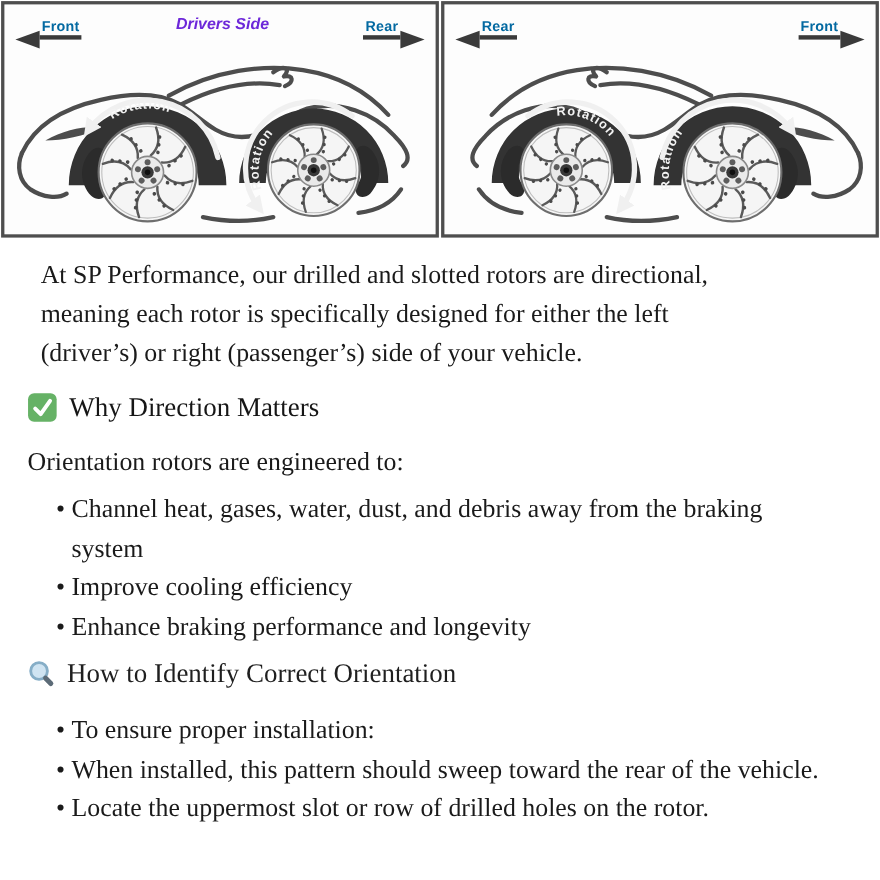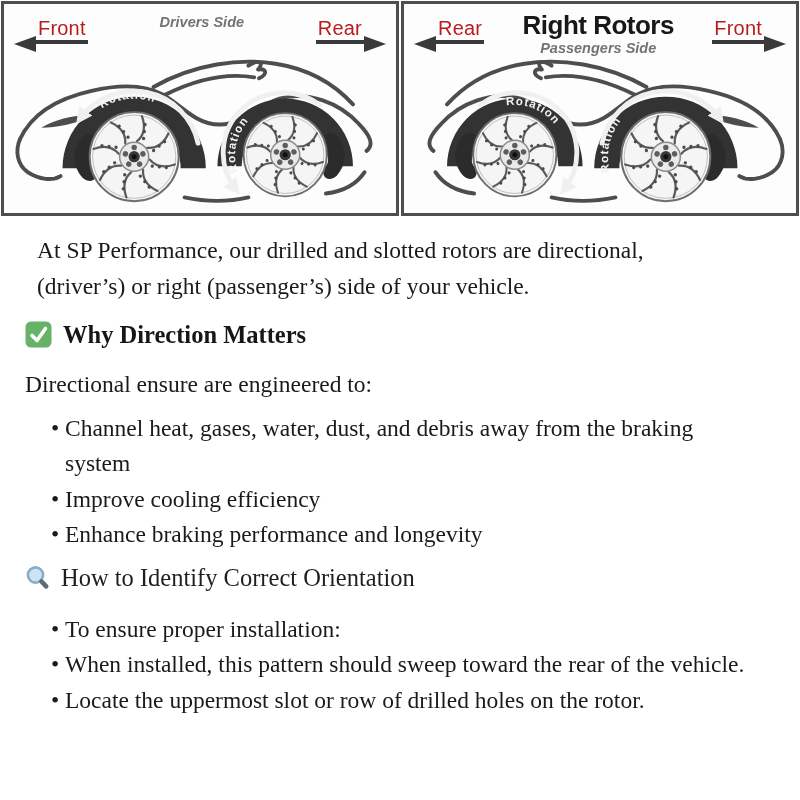--- a/index.html
+++ b/index.html
@@ -5,35 +5,35 @@
   * { box-sizing: border-box; }
   html,body { margin:0; padding:0; background:#ffffff; }
   body { width:800px; font-family:"Liberation Serif", serif; color:#1a1a1a; }
 
   
   .diagram { display:flex; width:800px; height:216px; padding:1px 1px 0 1px; gap:2px; background:#fff; }
   .panel { flex:1 1 0; border:3px solid #4e4e4e; background:#fdfdfd; overflow:hidden; }
   .panel-header { display:flex; align-items:flex-start; justify-content:space-between; padding:7px 10px 0 10px; height:52px; font-family:"Liberation Sans", sans-serif; }
   .panel-titles { text-align:center; line-height:1; margin-top:1px; }
   .panel-title { font-size:26px; font-weight:800; letter-spacing:-0.5px; color:#181818; }
-  .panel-subtitle { font-size:14.5px; font-weight:700; font-style:italic; color:#737373; margin-top:3px; }
+  .panel-subtitle { font-size:14.5px; font-weight:700; font-style:italic; color:#6d28d9; margin-top:3px; }
   .dir { display:flex; align-items:flex-end; margin-top:6px; }
-  .dir-label { font-size:20px; font-weight:400; color:#b91c1c; border-bottom:4px solid #3a3a3a; padding:0 2px 1px 2px; letter-spacing:0.2px; line-height:1.1; }
+  .dir-label { font-size:13px; font-weight:700; color:#0369a1; border-bottom:4px solid #3a3a3a; padding:0 2px 1px 2px; letter-spacing:0.2px; line-height:1.1; }
   .tri { width:0; height:0; border-top:8px solid transparent; border-bottom:8px solid transparent; }
   .tri-left  { border-right:22px solid #3a3a3a; margin-bottom:-8px; }
   .tri-right { border-left:22px solid #3a3a3a; margin-bottom:-8px; }
   .car-svg { display:block; width:100%; height:152px; }
   .rot-text { fill:#f2f2f2; font-family:"Liberation Sans", sans-serif; font-weight:700; font-size:12px; letter-spacing:1px; }
 
   
   .content { padding:0 25px; font-size:23.5px; line-height:35.5px; }
   .intro { margin:17px 0 14px 12px; }
   .intro .line { display:block; white-space:nowrap; }
   .section-heading { display:flex; align-items:center; gap:11px; font-size:24.5px; line-height:33px; margin:0 0 16px 0; color:#161616; }
-  .section-heading.bold span.h-label { font-weight:700; }
+  .section-heading.bold span.h-label { font-weight:400; }
   .section-heading.normal span.h-label { font-weight:400; color:#1f1f1f; }
   .section-heading.normal { margin:8px 0 18px 0;text-align:right; }
   .emoji { display:inline-flex; flex:0 0 auto; }
   .lead { margin:0 0 8px 0; }
   ul.bullets { margin:0 0 6px 0; padding:0 0 0 40px; list-style:none; }
   ul.bullets li { position:relative; max-width:680px; }
   ul.bullets li::before { content:"\2022"; position:absolute; left:-14px; top:0; color:#1a1a1a; }
 </style>
 </head>
 <body>
@@ -173,24 +173,20 @@
       <text class="rot-text"><textPath href="#tpFL" startOffset="4%">Rotation</textPath></text>
       <text class="rot-text"><textPath href="#tpRL" startOffset="4%">Rotation</textPath></text>
     </svg>
   </div>
 
   <div class="panel">
     <div class="panel-header">
       <div class="dir">
         <span class="tri tri-left"></span>
         <span class="dir-label">Rear</span>
-      </div>
-      <div class="panel-titles">
-        <div class="panel-title">Right Rotors</div>
-        <div class="panel-subtitle">Passengers Side</div>
       </div>
       <div class="dir">
         <span class="dir-label">Front</span>
         <span class="tri tri-right"></span>
       </div>
     </div>
     <svg class="car-svg" viewBox="0 0 392 157">
       <g transform="translate(392,0) scale(-1,1)">
         <use href="#carbody"></use>
         <use href="#wheelF" x="128" y="104"></use>
@@ -203,34 +199,35 @@
       <text class="rot-text"><textPath href="#tpFR" startOffset="4%">Rotation</textPath></text>
       <text class="rot-text"><textPath href="#tpRR" startOffset="4%">Rotation</textPath></text>
     </svg>
   </div>
 </div>
 
 <div class="content">
 
   <p class="intro">
     <span class="line">At SP Performance, our drilled and slotted rotors are directional,</span>
+    <span class="line">meaning each rotor is specifically designed for either the left</span>
     <span class="line">(driver’s) or right (passenger’s) side of your vehicle.</span>
   </p>
 
   <h2 class="section-heading bold">
     <span class="emoji">
       <svg width="27" height="27" viewBox="0 0 27 27">
         <rect x="0.5" y="0.5" width="26" height="26" rx="5.5" fill="#66b266"></rect>
         <path d="M7,14.5 L12,19.5 L20.5,7.5" fill="none" stroke="#ffffff" stroke-width="3.6" stroke-linecap="round" stroke-linejoin="round"></path>
       </svg>
     </span>
     <span class="h-label">Why Direction Matters</span>
   </h2>
 
-  <p class="lead">Directional ensure are engineered to:</p>
+  <p class="lead">Orientation rotors are engineered to:</p>
 
   <ul class="bullets">
     <li>Channel heat, gases, water, dust, and debris away from the braking system</li>
     <li>Improve cooling efficiency</li>
     <li>Enhance braking performance and longevity</li>
   </ul>
 
   <h2 class="section-heading normal">
     <span class="emoji">
       <svg width="25" height="25" viewBox="0 0 25 25">

